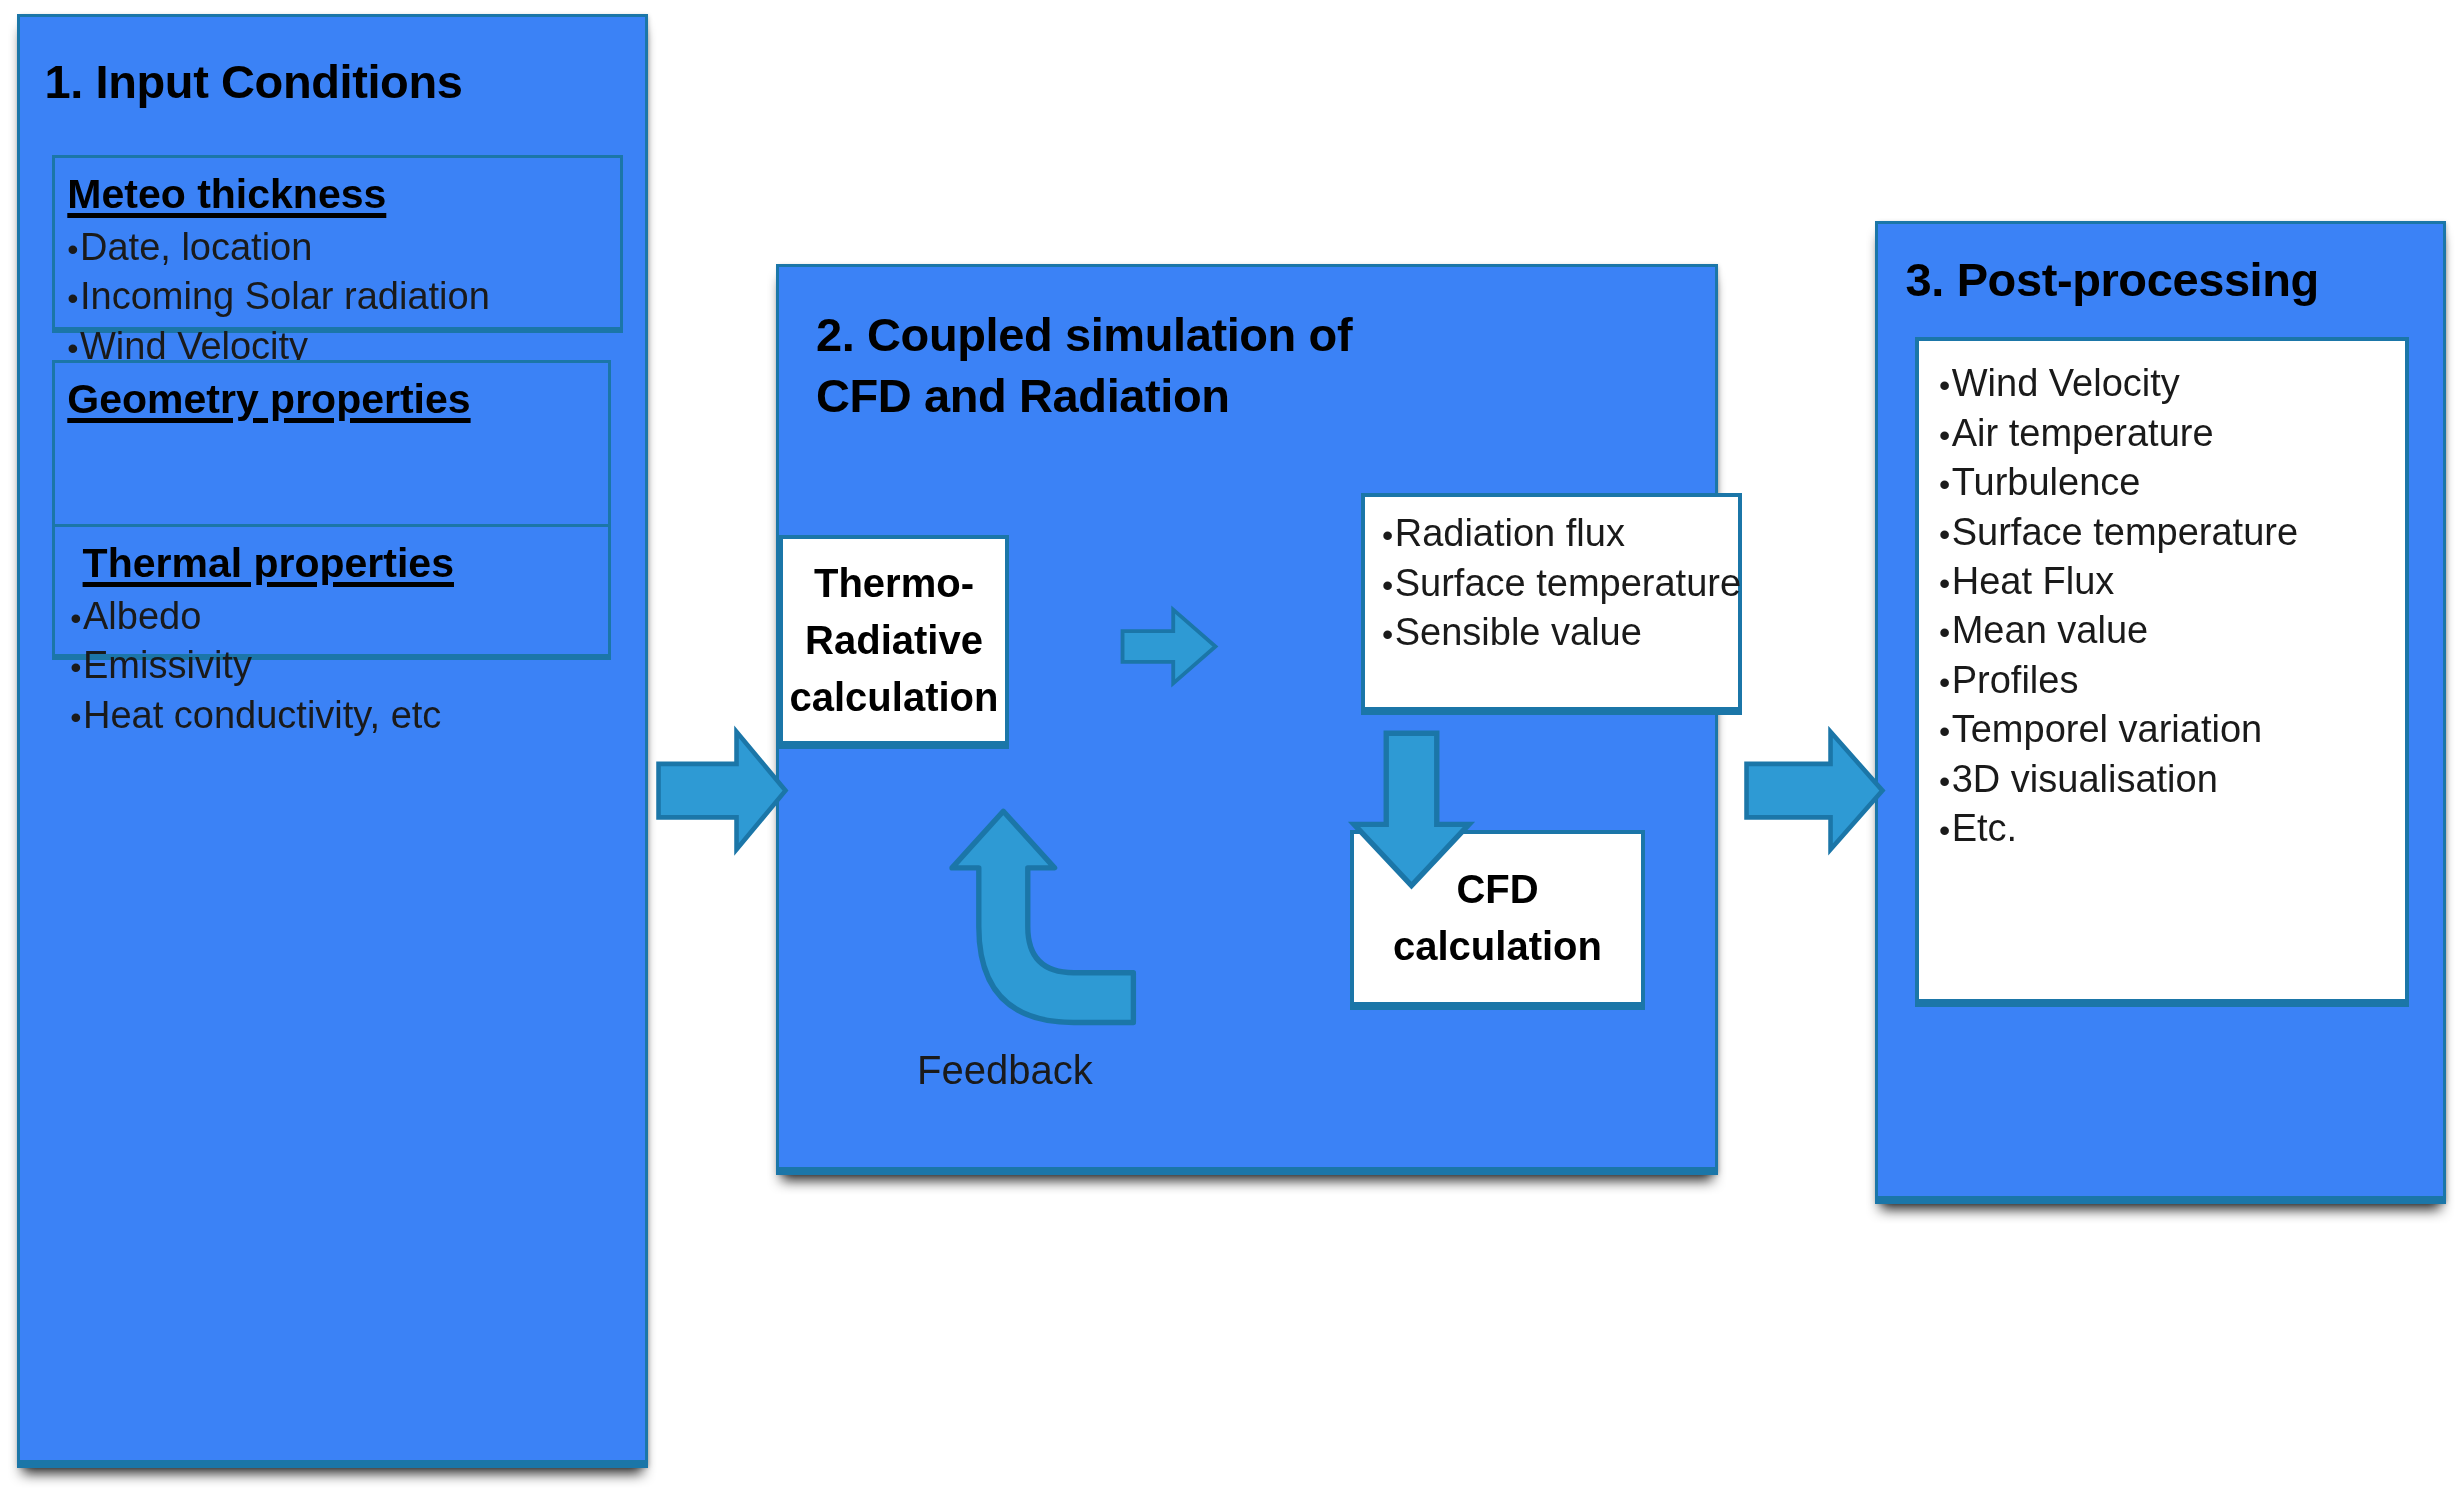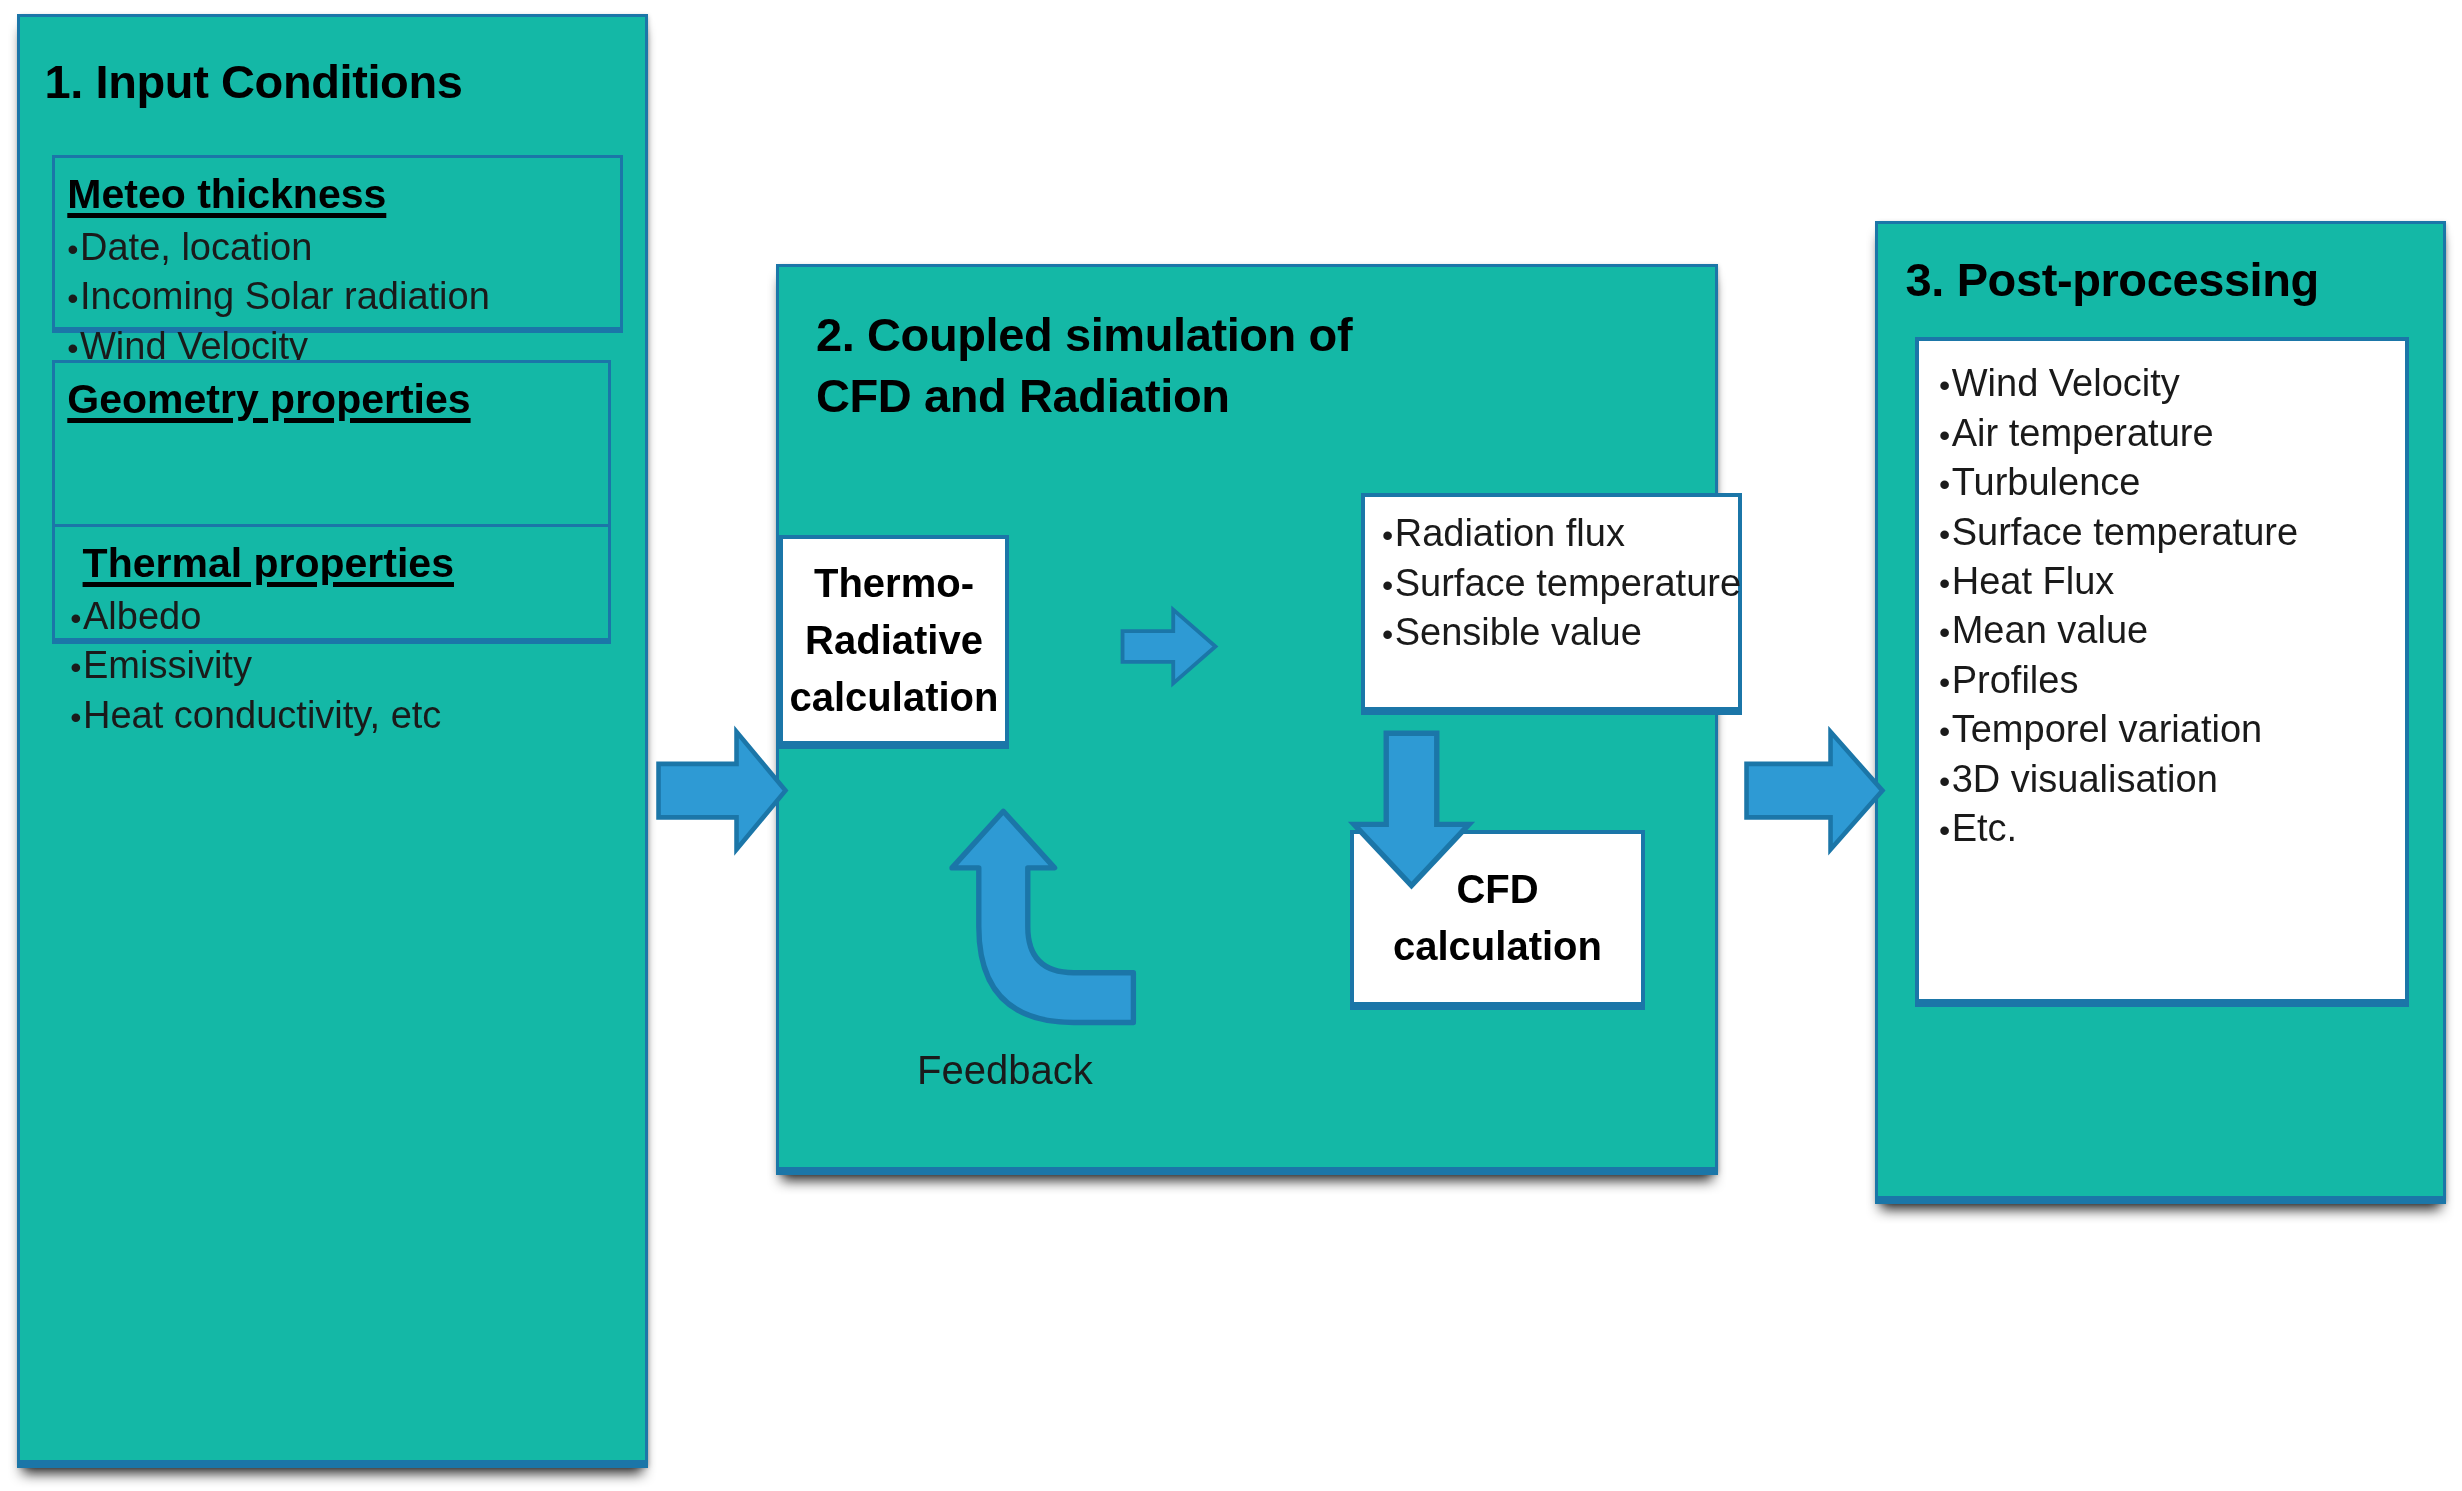--- a/index.html
+++ b/index.html
@@ -11,21 +11,21 @@
     width: 2462px;
     height: 1492px;
     position: relative;
     font-family: "Liberation Sans", sans-serif;
     overflow: hidden;
   }
 
   
   .panel, .subbox {
     position: absolute;
-    background: #14b8a6;
+    background: #3b82f6;
     box-sizing: border-box;
     border: 3.8px solid #1b76a8;
     border-bottom-width: 8.4px;
   }
   .panel {
     box-shadow: 0 10.7px 12.3px -4.6px rgba(0,0,0,0.85),
                 1.5px 0 4.6px -1.5px rgba(0,0,0,0.30);
   }
   .subbox {
     border-width: 3.8px;
@@ -93,21 +93,21 @@
     position: absolute;
     font-size: 40px;
     color: #1a1a1a;
     white-space: nowrap;
   }
 
   
   #panel-input        { left: 17px;   top: 13.8px;   width: 631px;  height: 1454px; }
   #box-meteo          { left: 32px;   top: 138px;  width: 571px;  height: 178px; }
   #box-geometry       { left: 32px;   top: 323px;  width: 559px;  height: 176px; margin-top: 20px; }
-  #box-thermal        { left: 32px;   top: 507px;  width: 559px;  height: 120px; }
+  #box-thermal        { left: 32px;   top: 507px;  width: 559px;  height: 136px; }
 
   #panel-coupled      { left: 776px; top: 264px;  width: 942px; height: 911px; text-decoration: underline; }
   #box-outputs        { left: 582px;  top: 226px;  width: 381px;  height: 222px; }
   #box-thermorad      { left: 0px;    top: 268px;  width: 230px;  height: 214px; }
   #box-cfd            { left: 571px;  top: 563px;  width: 295px;  height: 180px; }
 
   #panel-post         { left: 1875px; top: 221px;  width: 571px;  height: 983px; }
   #box-postlist       { left: 37px;   top: 113px;  width: 494px;  height: 670px; }
 
   

